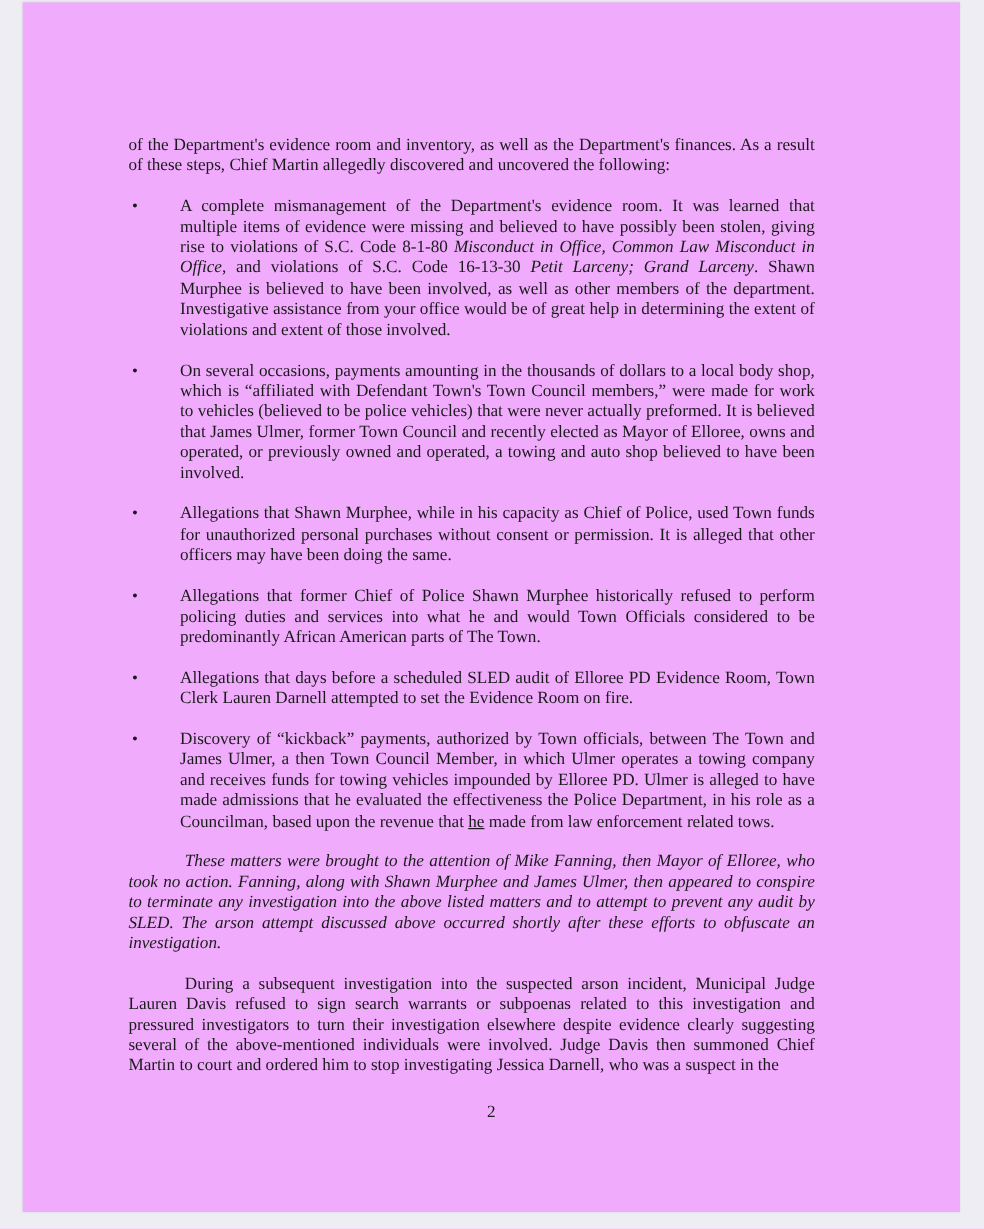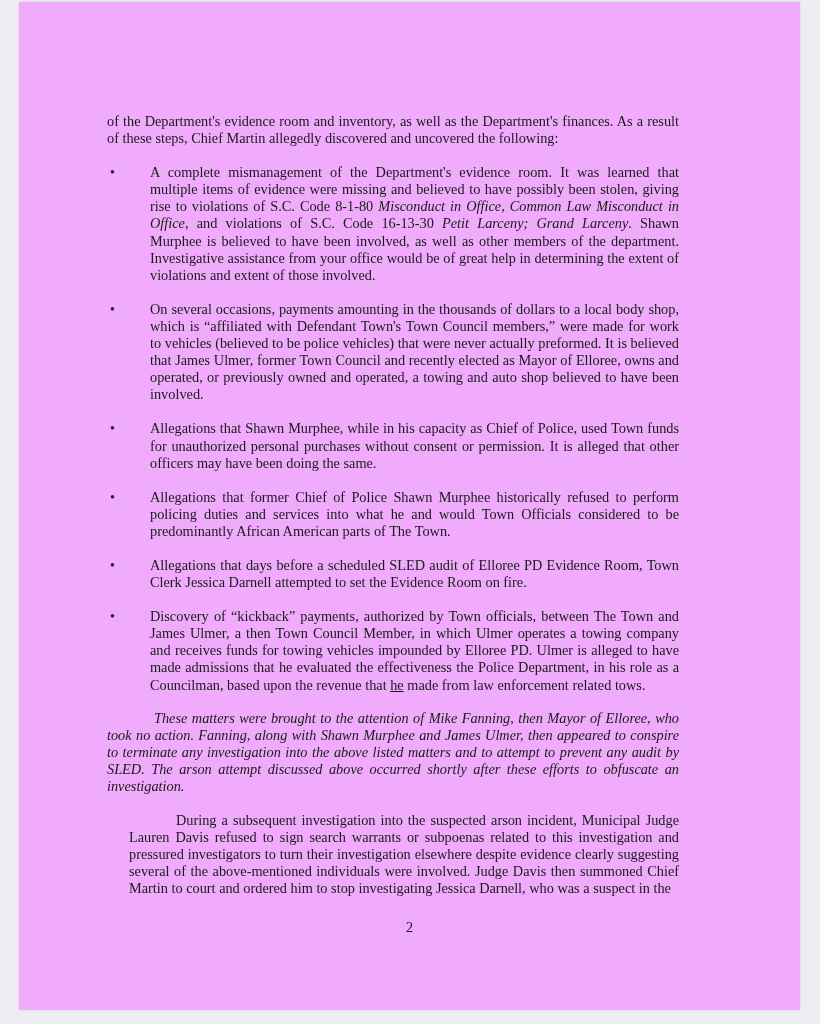--- a/index.html
+++ b/index.html
@@ -57,21 +57,20 @@
       left: 3px;
       top: 0;
       font-size: 14px;
     }
     .bullets + .para {
       margin-top: 16px;
       font-style: italic;
     }
     .para + .para {
       margin-top: 17px;
-      margin-left: 22px;
     }
     .page-number {
       position: absolute;
       left: 0;
       width: 100%;
       top: 917px;
       text-align: center;
       font-size: 14.3px;
     }
     em { font-style: italic; }
@@ -96,21 +95,21 @@
       <li class="bullet-item">
         <span class="bullet-dot">•</span>
         <span>Allegations that Shawn Murphee, while in his capacity as Chief of Police, used Town funds for unauthorized personal purchases without consent or permission. It is alleged that other officers may have been doing the same.</span>
       </li>
       <li class="bullet-item">
         <span class="bullet-dot">•</span>
         <span>Allegations that former Chief of Police Shawn Murphee historically refused to perform policing duties and services into what he and would Town Officials considered to be predominantly African American parts of The Town.</span>
       </li>
       <li class="bullet-item">
         <span class="bullet-dot">•</span>
-        <span>Allegations that days before a scheduled SLED audit of Elloree PD Evidence Room, Town Clerk Jessica Darnell attempted to set the Evidence Room on fire.</span>
+        <span>Allegations that days before a scheduled SLED audit of Elloree PD Evidence Room, Town Clerk Lauren Darnell attempted to set the Evidence Room on fire.</span>
       </li>
       <li class="bullet-item">
         <span class="bullet-dot">•</span>
         <span><span>Discovery of “kickback” payments, authorized by Town officials, between The Town and James Ulmer, a then Town Council Member, in which Ulmer operates a towing company and receives funds for towing vehicles impounded by Elloree PD. Ulmer is alleged to have made admissions that he evaluated the effectiveness the Police Department, in his role as a Councilman, based upon the revenue that </span><span class="underline-bold">he</span><span> made from law enforcement related tows.</span></span>
       </li>
     </ul>
 
     <p class="para indent">These matters were brought to the attention of Mike Fanning, then Mayor of Elloree, who took no action. Fanning, along with Shawn Murphee and James Ulmer, then appeared to conspire to terminate any investigation into the above listed matters and to attempt to prevent any audit by SLED. The arson attempt discussed above occurred shortly after these efforts to obfuscate an investigation.</p>
     <p class="para indent">During a subsequent investigation into the suspected arson incident, Municipal Judge Lauren Davis refused to sign search warrants or subpoenas related to this investigation and pressured investigators to turn their investigation elsewhere despite evidence clearly suggesting several of the above-mentioned individuals were involved. Judge Davis then summoned Chief Martin to court and ordered him to stop investigating Jessica Darnell, who was a suspect in the</p>
   </div>

